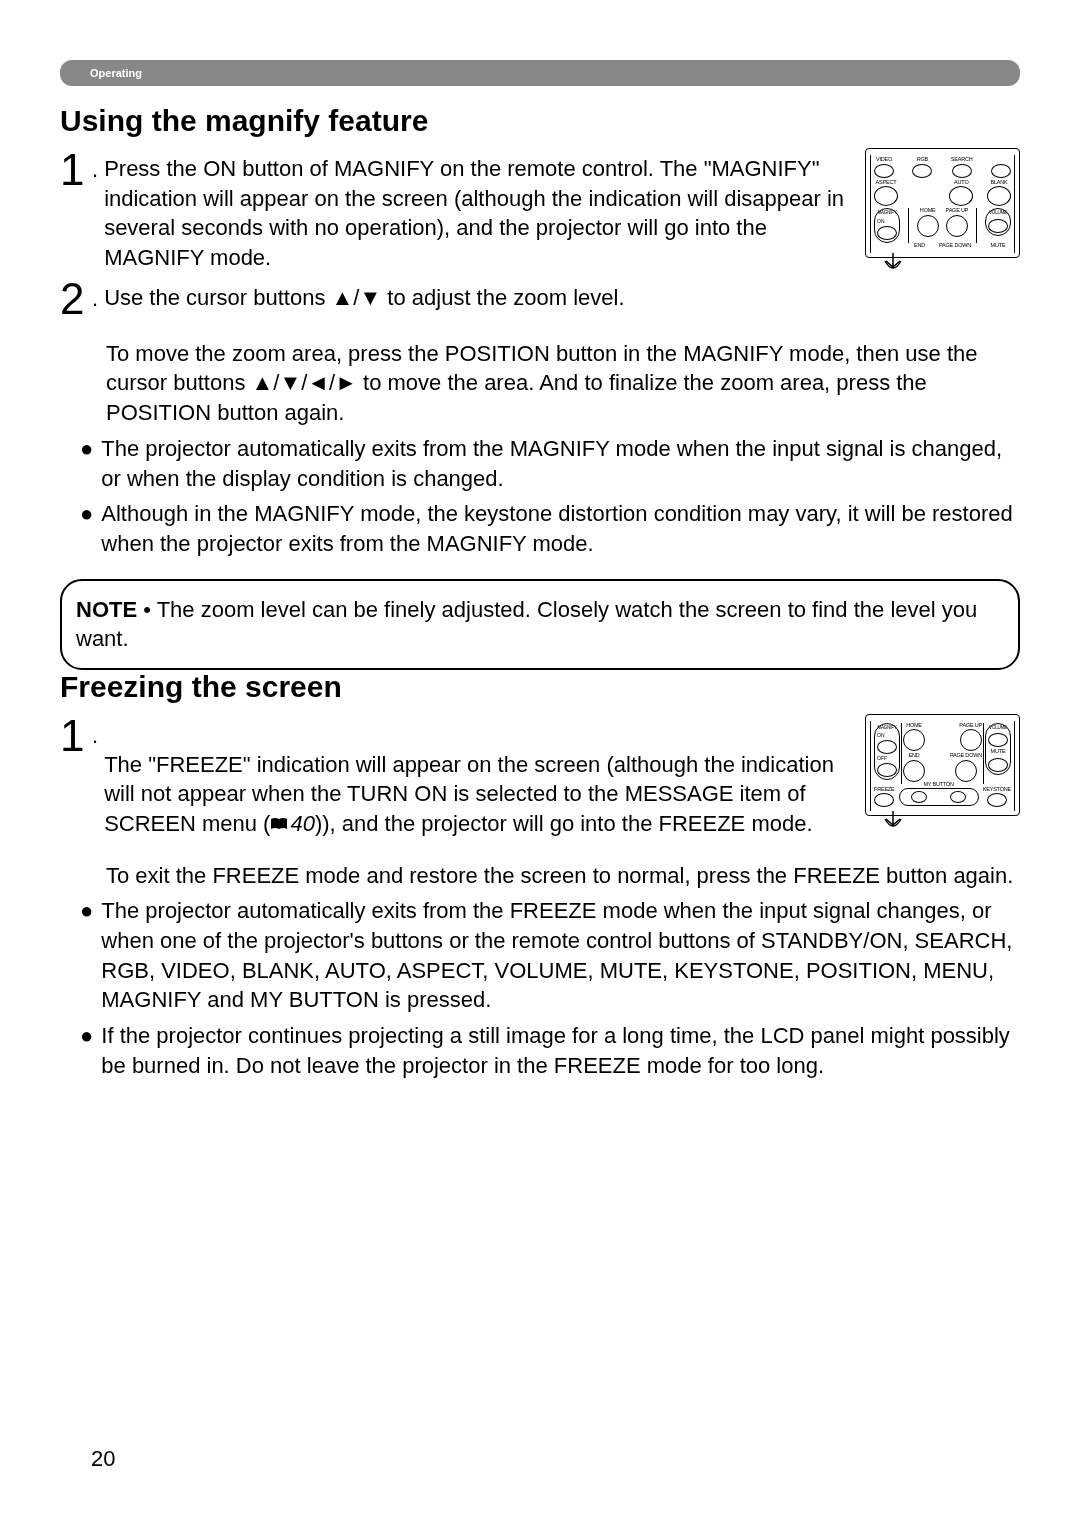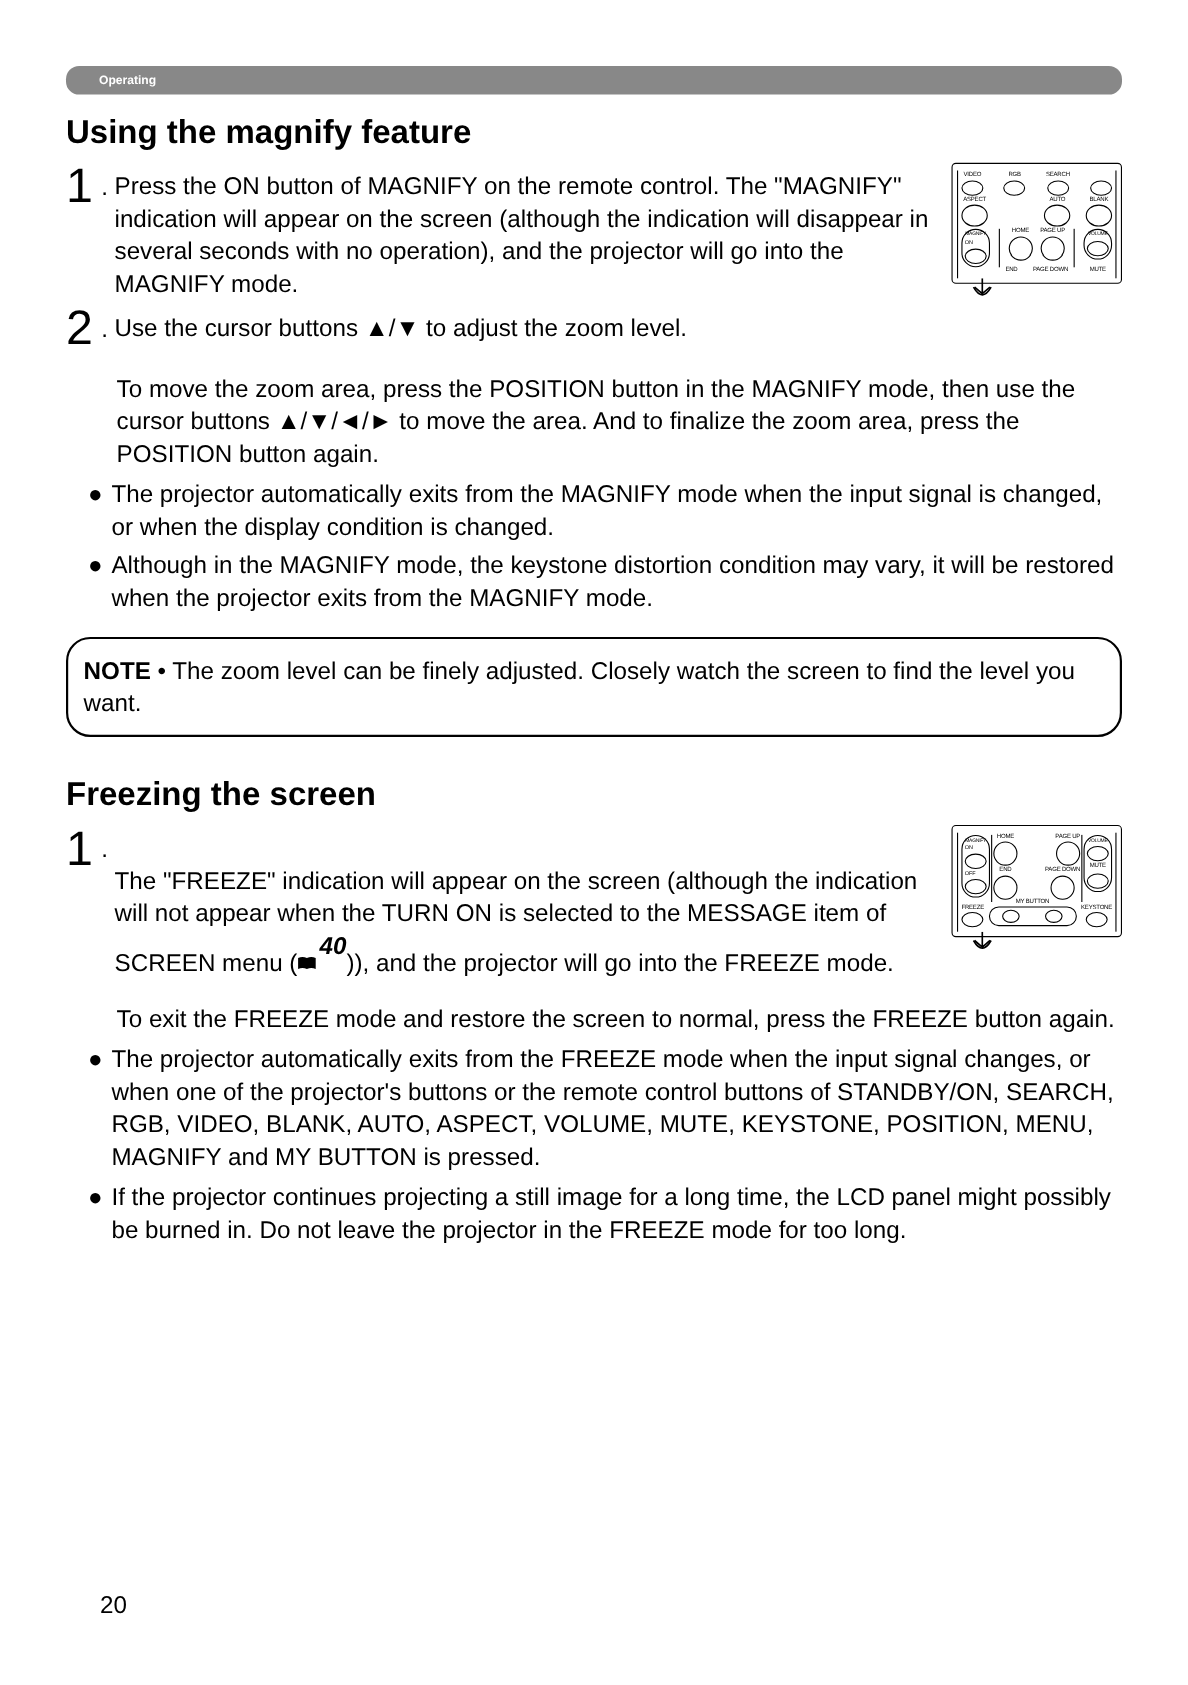--- a/index.html
+++ b/index.html
@@ -80,31 +80,30 @@
     display: flex;
   }
   .bullet-dot { margin-right: 8px; }
   .note-box {
     border: 2.5px solid #000;
     border-radius: 22px;
     padding: 14px 14px;
     font-size: 22px;
     line-height: 1.35;
     margin-top: 20px;
-    margin-bottom: 36px;
   }
   .note-label {
     font-weight: 900;
     font-size: 22px;
   }
   .page-ref {
     display: inline-flex;
-    align-items: flex-end;
+    align-items: flex-start;
     font-style: italic;
-    font-weight: bold;
+    font-weight: normal;
   }
   .book-icon {
     display: inline-block;
     width: 18px;
     height: 14px;
     margin-right: 2px;
   }
   .page-number {
     position: absolute;
     bottom: 60px;

